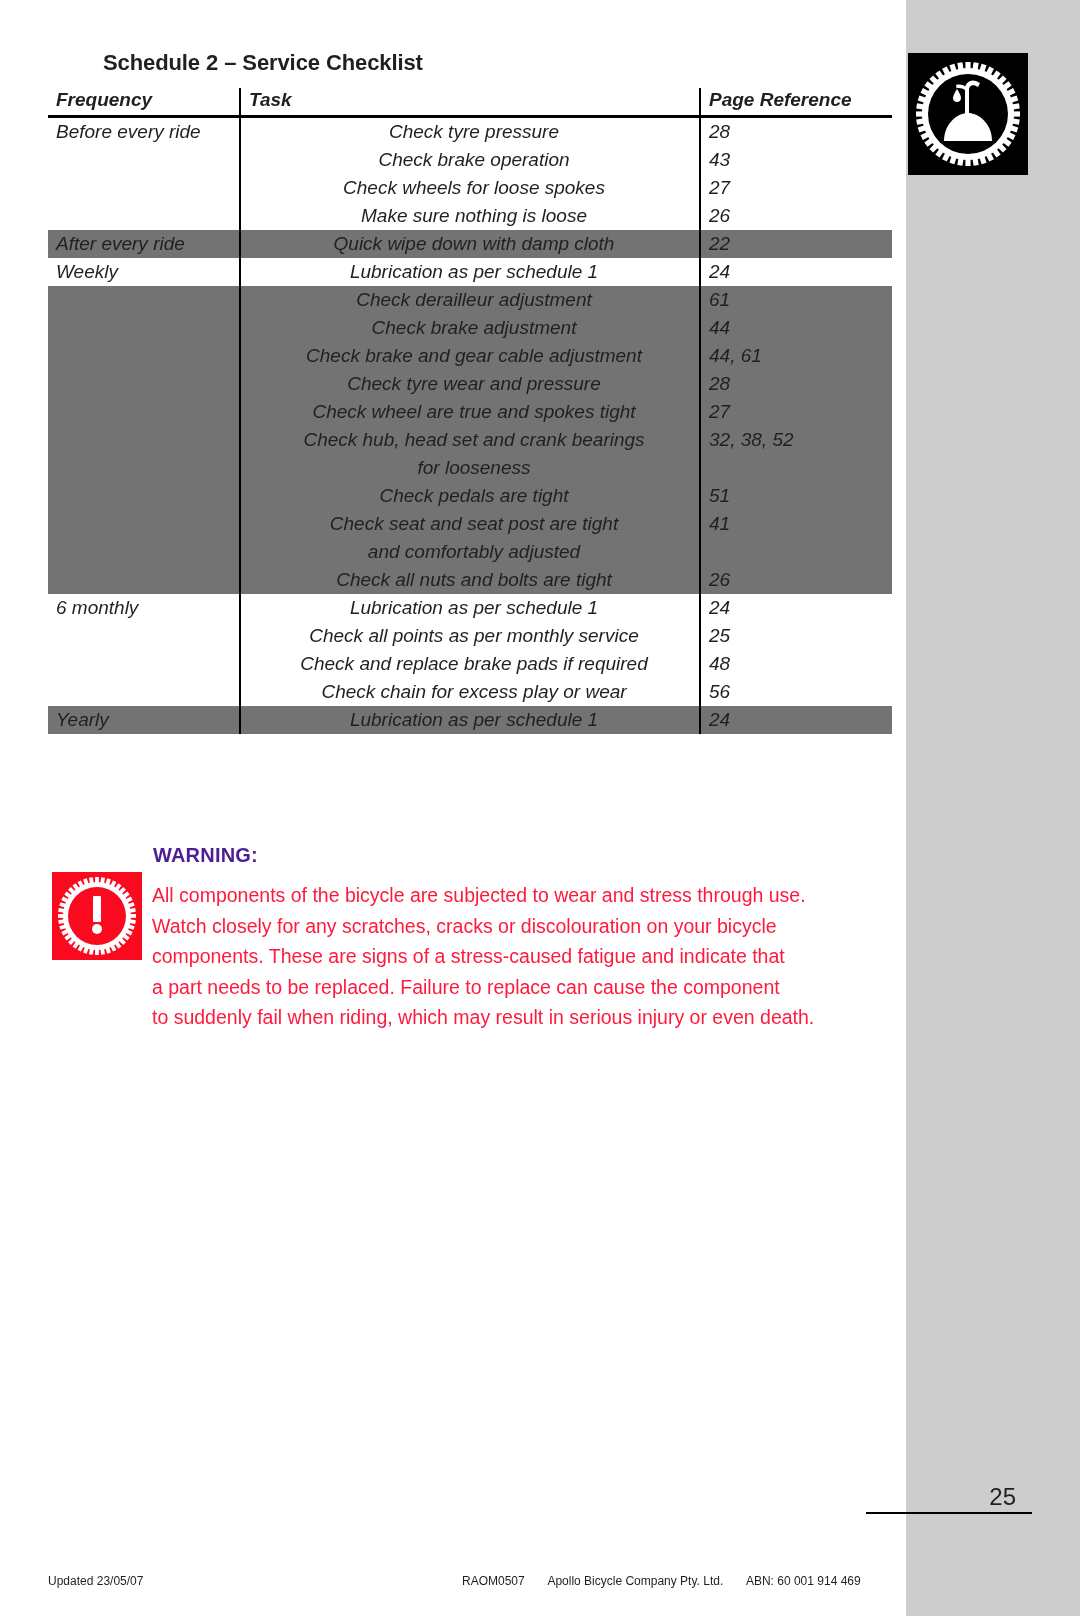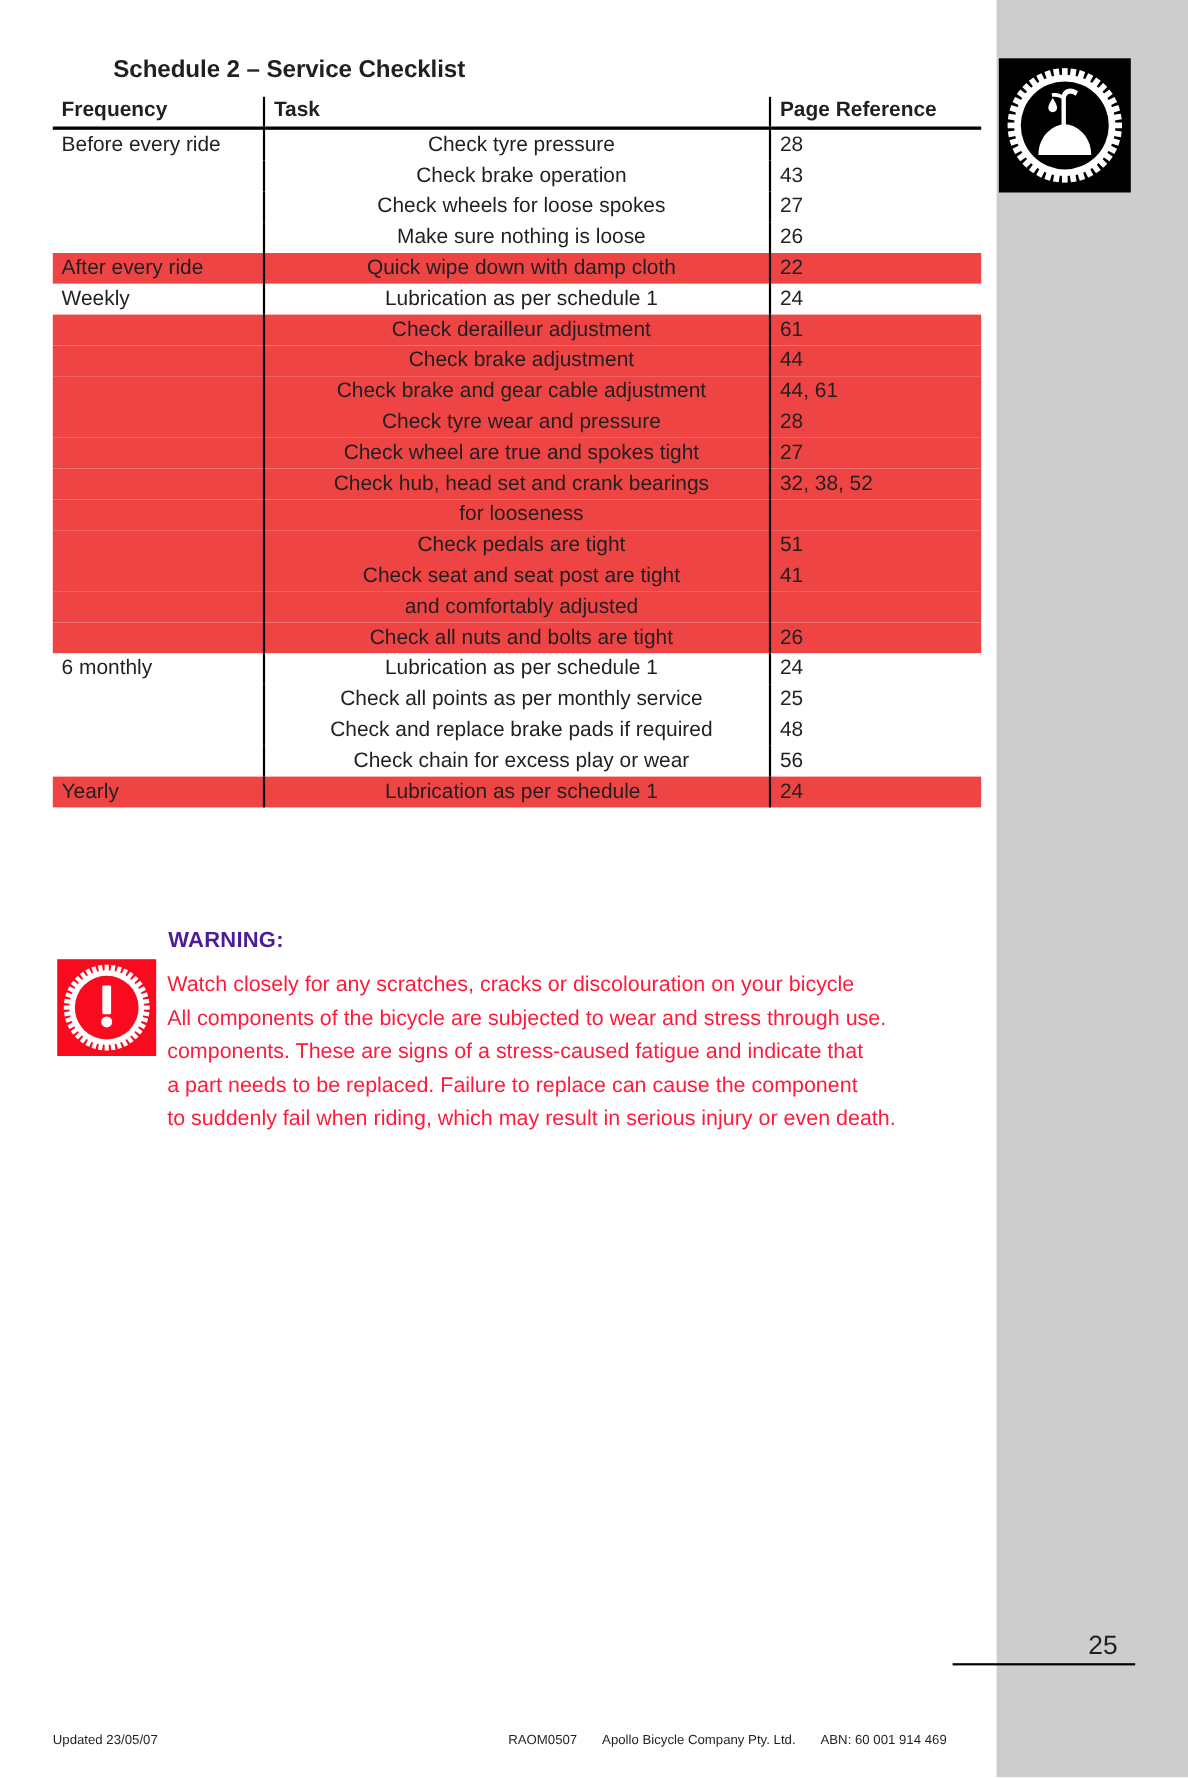--- a/index.html
+++ b/index.html
@@ -54,20 +54,21 @@
   .tbl-wrap {
     position: absolute;
     left: 48px;
     top: 88px;
     width: 844px;
   }
   table.checklist {
     border-collapse: collapse;
     width: 844px;
     table-layout: fixed;
+    font-style: italic;
   }
   table.checklist col.c-freq { width: 192px; }
   table.checklist col.c-task { width: 460px; }
   table.checklist col.c-page { width: 192px; }
 
   table.checklist th {
     font-size: 19px;
     font-weight: bold;
     text-align: left;
     padding: 1px 0 4px 8px;
@@ -84,21 +85,21 @@
     font-size: 19px;
     line-height: 20px;
     padding: 4px 0 4px 8px;
     vertical-align: top;
     height: 20px;
     white-space: nowrap;
   }
   table.checklist td.td-task { border-left: 2px solid #000; text-align: center; }
   table.checklist td.td-page { border-left: 2px solid #000; }
 
-  tr.shade td { background: #ef4444; margin-top: 29px; }
+  tr.shade td { background: #737373; margin-top: 29px; }
   tr.plain td { background: #ffffff; }
 
   
   .warn {
     position: absolute;
     left: 48px;
     top: 840px;
     width: 830px;
   }
   .warn-icon {
@@ -412,22 +413,22 @@
             <rect x="-1.9" y="-39" width="3.8" height="6" transform="rotate(342)"></rect>
             <rect x="-1.9" y="-39" width="3.8" height="6" transform="rotate(351)"></rect>
           </g>
           <rect x="-4" y="-20" width="8" height="26" rx="1"></rect>
           <circle cx="0" cy="13" r="5"></circle>
         </g>
       </svg>
     </div>
     <div class="warn-title">WARNING:</div>
     <div class="warn-body" id="warning-body">
+        <div>All components of the bicycle are subjected to wear and stress through use.</div>
         <div>Watch closely for any scratches, cracks or discolouration on your bicycle</div>
-        <div>All components of the bicycle are subjected to wear and stress through use.</div>
         <div>components.  These are signs of a stress-caused fatigue and indicate that</div>
         <div>a part needs to be replaced.   Failure to replace can cause the component</div>
         <div>to suddenly fail when riding, which may result in serious injury or even death.</div>
       </div>
   </div>
 
   <div class="pagenum">25</div>
 
   <div class="footer-left">Updated 23/05/07</div>
   <div class="footer-mid">

